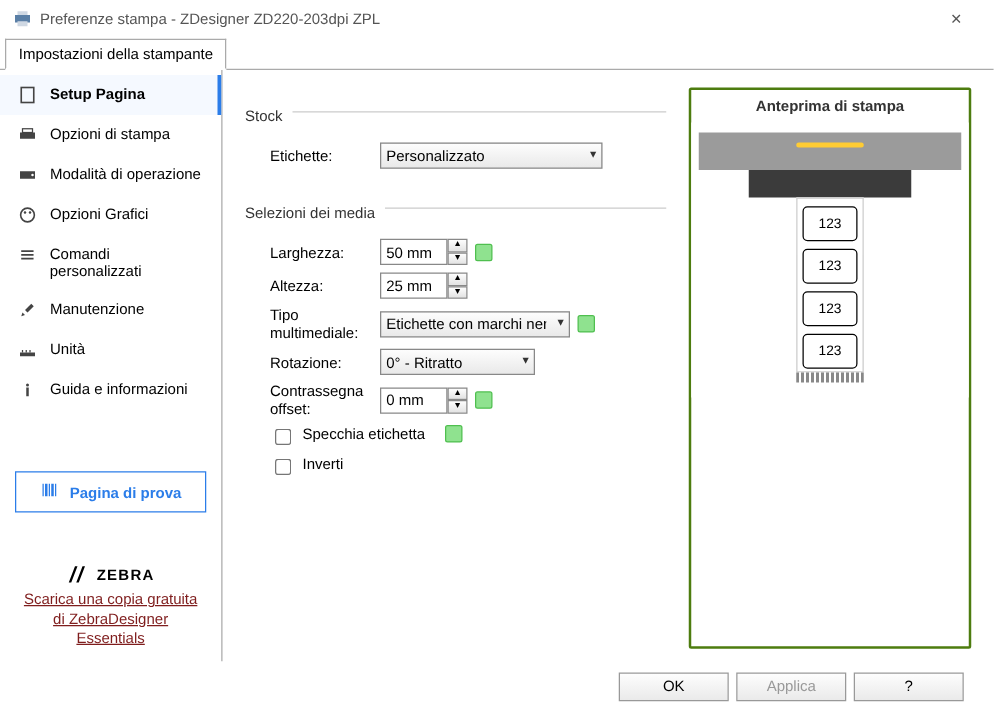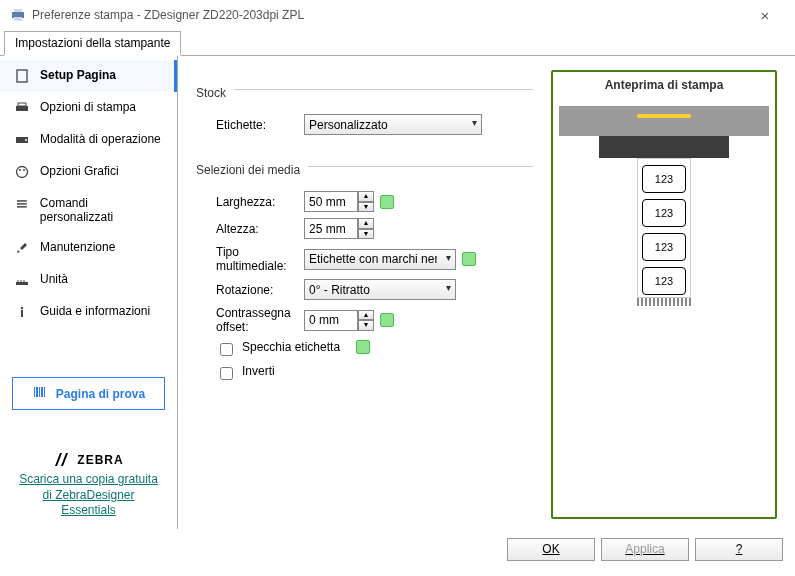--- a/index.html
+++ b/index.html
@@ -13,21 +13,21 @@
   .body { display: flex; border-top: 1px solid #aaa; height: 474px; }
   .sidebar { width: 178px; border-right: 1px solid #aaa; display: flex; flex-direction: column; }
   .nav { padding: 4px 0; }
   .nav-item { display: flex; align-items: flex-start; gap: 10px; padding: 8px 14px; cursor: pointer; }
   .nav-item.active { font-weight: bold; border-right: 3px solid #2b7de9; background: #f5f9ff; color:#000;}
   .nav-item .icon { width: 16px; height: 16px; display:inline-flex; align-items:center; justify-content:center; color:#444;}
   .spacer { flex: 1; }
   .testbtn { margin: 6px 12px; border: 1px solid #2b7de9; color: #2b7de9; background: #fff; padding: 6px 6px; display:flex; align-items:center; justify-content:center; gap:8px; font-weight:bold;}
   .brand { text-align: center; padding: 6px 10px 10px; }
   .brand .zebra { font-weight: 800; letter-spacing: 1px; font-size: 14px; display:inline-flex; align-items:center; gap:6px;margin-top:29px;}
-  .brand a { color: #0f766e; text-decoration: underline; display:block; line-height:1.3;}
+  .brand a { color: #7f1d1d; text-decoration: underline; display:block; line-height:1.3;}
   .content { flex: 1; padding: 14px 18px 10px 18px; position: relative; display:flex; gap:18px;}
   .formcol { flex:1; }
   .group-title { color:#333; margin-bottom:8px;margin-top:16px;}
   .row { display:flex; align-items:center; margin:6px 0; }
   .lbl { width:108px; padding-left:20px; }
   select, input[type=text] { border:1px solid #888; height:21px; padding:1px 4px; background:#fff; }
   select { appearance:none; background:#eee linear-gradient(#fdfdfd,#e9e9e9); padding-right:18px;}
   .sel-wrap{position:relative; display:inline-block;}
   .sel-wrap:after{content:"▾"; position:absolute; right:5px; top:3px; font-size:10px; color:#333; pointer-events:none;}
   .spin { display:inline-flex; align-items:stretch;}
@@ -39,21 +39,21 @@
   .cb input{ width:13px; height:13px;}
   .preview { width:226px; border:2px solid #4d7c0f; border-radius:2px;}
   .preview-title{ text-align:center; font-weight:bold; padding:6px 0; color:#333;}
   .preview-body{ height:220px; background:#fff; display:flex; flex-direction:column; align-items:center; padding:8px 6px 0;}
   .printer-top{ width:100%; height:30px; background:#9b9b9b; position:relative;}
   .printer-top:before{content:""; position:absolute; left:50%; transform:translateX(-50%); top:8px; width:54px; height:4px; background:#ffcc33; border-radius:2px;}
   .slot{ width:130px; height:24px; background:#3b3b3b; margin-top:-2px;}
   .tape{ width:54px; background:#fff; box-shadow:0 0 0 1px #ccc inset; display:flex; flex-direction:column; align-items:center; padding-top:4px;}
   .label{ width:44px; height:28px; border:1.5px solid #000; border-radius:4px; margin:3px 12px; display:flex; align-items:center; justify-content:center; font-size:11px; background:#fff;}
   .tape-end{ width:54px; height:8px; background:repeating-linear-gradient(90deg,#888 0 2px,#fff 2px 4px);}
-  .footer{ height:40px; border-top:0px; display:flex; justify-content:flex-end; align-items:center; gap:6px; padding:0 12px;text-decoration:underline;}
+  .footer{ height:40px; border-top:0px; display:flex; justify-content:flex-end; align-items:center; gap:6px; padding:0 24px;}
   .footer button{ width:88px; height:23px; border:1px solid #999; background:linear-gradient(#fdfdfd,#eaeaea);}
   .footer button.disabled{ color:#999;}
   .sect{ margin-bottom:12px;}
   .group-line{ display:flex; align-items:center; gap:8px; color:#666;}
   .group-line .rule{ flex:1; height:1px; background:#ccc;}
 </style>
 </head>
 <body>
 
 <div class="titlebar">
@@ -215,21 +215,21 @@
               </span>
             </span>
         </div>
         <div class="row">
           <span class="lbl">Tipo multimediale:</span>
           <span class="sel-wrap"><select style="width:152px"><option>Etichette con marchi neri</option></select></span>
           <span class="green"></span>
         </div>
         <div class="row">
           <span class="lbl">Rotazione:</span>
-          <span class="sel-wrap"><select style="width:152px"><option>0° - Ritratto</option></select></span>
+          <span class="sel-wrap"><select style="width:124px"><option>0° - Ritratto</option></select></span>
         </div>
         <div class="row">
           <span class="lbl" style="width:108px">Contrassegna offset:</span>
           <span class="spin">
               <input type="text" value="0 mm" style="">
               <span class="btns">
                 <button>▲</button>
                 <button>▼</button>
               </span>
             </span>

